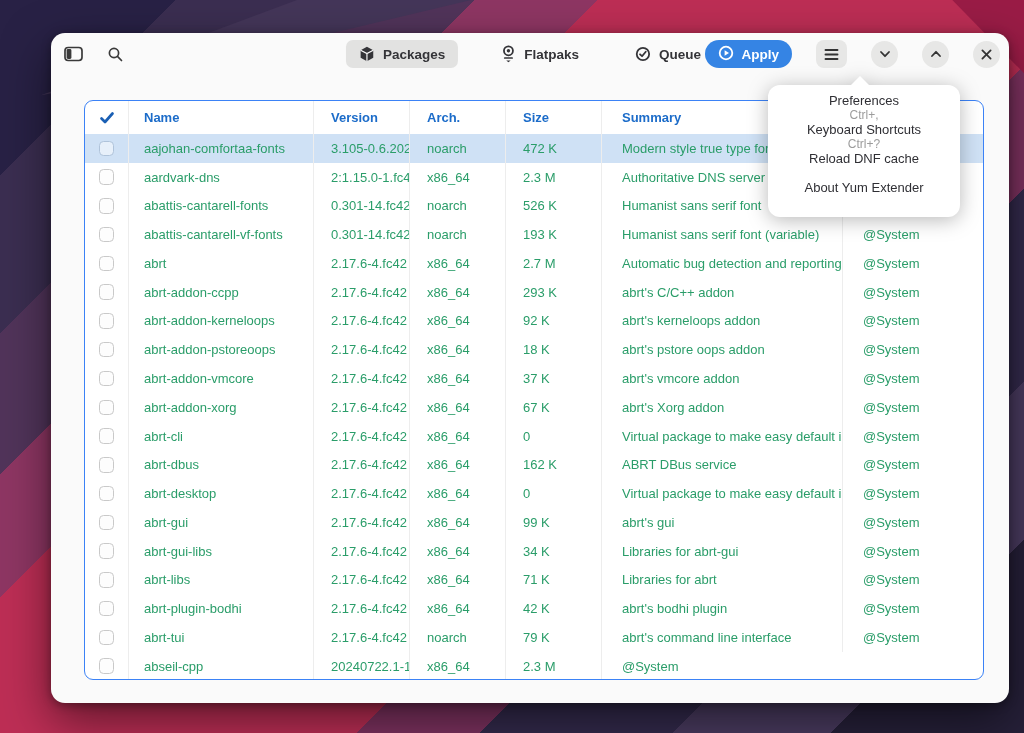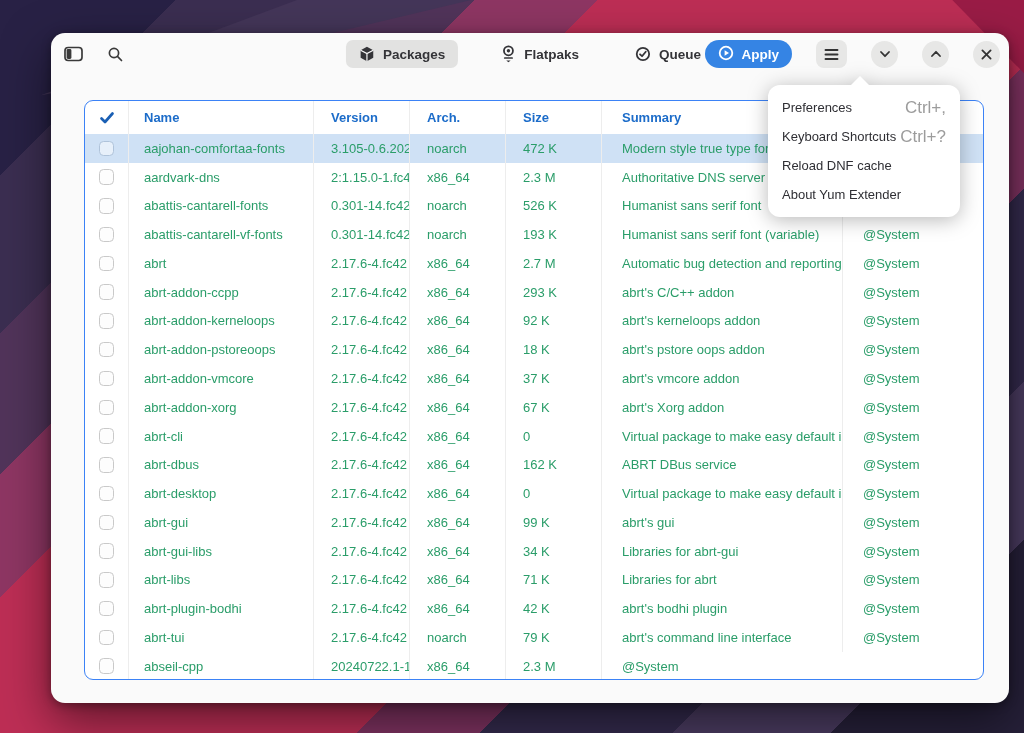--- a/index.html
+++ b/index.html
@@ -72,22 +72,22 @@
 
   
   .popover { position:absolute; left:768px; top:75px; z-index:50;
     filter:drop-shadow(0 3px 10px rgba(0,0,0,.28)); }
   .pop-arrow { position:absolute; left:82px; top:1px; width:0; height:0;
     border-left:10px solid transparent; border-right:10px solid transparent;
     border-bottom:10px solid #fff; }
   .pop-box { margin-top:10px; width:192px; background:#fff; border-radius:12px;
     padding:8px 5px; }
   .menu-item { height:29px; display:flex; align-items:center; justify-content:space-between;
-    padding:0 9px; border-radius:6px; font-size:13px; color:#2f2f34; cursor:pointer; }
-  .menu-item .shortcut { color:#9c9c9c; font-size:17px; }
+    padding:0 9px; border-radius:6px; font-size:13px; color:#2f2f34; cursor:pointer;flex-direction:column; }
+  .menu-item .shortcut { color:#9c9c9c; font-size:12px; }
 </style>
 </head>
 <body>
 
 <div class="wallpaper">
   <div class="wp-tl"></div>
   <div class="wp-br"></div>
   <div class="wp-tr"></div>
   <div class="wp-wedge"></div>
 </div>

